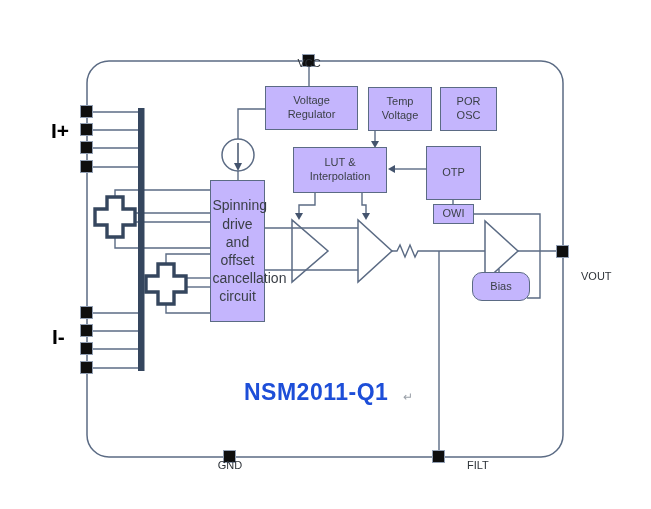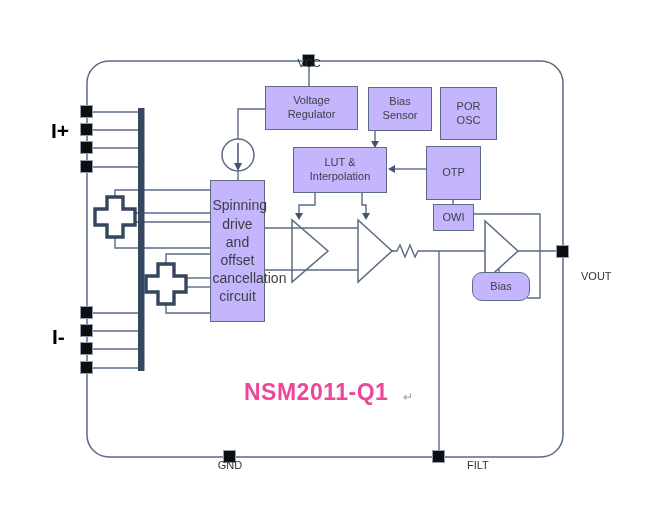--- a/index.html
+++ b/index.html
@@ -8,21 +8,21 @@
   #wires{position:absolute;left:0;top:0;}
   .box{position:absolute;box-sizing:border-box;border:1.4px solid #5b6b84;background:#c4b5fd;
        display:flex;align-items:center;justify-content:center;text-align:center;
        color:#3a3f46;font-size:11px;line-height:1.25;}
   .box .inner{display:block;}
   .pin{position:absolute;width:13px;height:13px;background:#0e0e0e;border:1px solid #93a0b4;
        box-sizing:border-box;}
   .lbl{position:absolute;color:#2d3238;font-size:11px;white-space:nowrap;margin-top:25px;}
   .lbl.center{text-align:center;}
   .biglbl{position:absolute;color:#000;font-weight:bold;font-size:21px;white-space:nowrap;}
-  #title{position:absolute;left:244px;top:379px;color:#ec4899;font-weight:bold;font-size:23px;
+  #title{position:absolute;left:244px;top:379px;color:#1d4ed8;font-weight:bold;font-size:23px;
          letter-spacing:0.5px;white-space:nowrap;}
   #retmark{position:absolute;left:403px;top:390px;color:#9aa0a8;font-size:12px;}
 </style>
 </head>
 <body>
 
 <div id="canvas">
 
   <svg id="wires" width="651" height="509" viewBox="0 0 651 509">
 
@@ -97,36 +97,36 @@
       <polygon points="295,213 303,213 299,220"></polygon>
       <polygon points="362,213 370,213 366,220"></polygon>
     </g>
   </svg>
 
   <div class="box" style="left:265px;top:86px;width:93px;height:44px;">
     <span class="inner" style="width:62px;">Voltage Regulator</span>
   </div>
 
   <div class="box" style="left:368px;top:87px;width:64px;height:44px;">
-    <span class="inner" style="width:46px;">Bias Sensor</span>
+    <span class="inner" style="width:46px;">Temp Voltage</span>
   </div>
 
-  <div class="box" style="left:440px;top:87px;width:57px;height:53px;">
+  <div class="box" style="left:440px;top:87px;width:57px;height:44px;">
     <span class="inner" style="width:30px;">POR OSC</span>
   </div>
 
   <div class="box" style="left:293px;top:147px;width:94px;height:46px;">
     <span class="inner" style="width:70px;">LUT &amp; Interpolation</span>
   </div>
 
   <div class="box" style="left:426px;top:146px;width:55px;height:54px;">
     <span class="inner">OTP</span>
   </div>
 
-  <div class="box" style="left:433px;top:204px;width:41px;height:27px;">
+  <div class="box" style="left:433px;top:204px;width:41px;height:20px;">
     <span class="inner">OWI</span>
   </div>
 
   <div class="box" style="left:472px;top:272px;width:58px;height:29px;border-radius:10px;">
     <span class="inner">Bias</span>
   </div>
 
   <div class="box" style="left:210px;top:180px;width:55px;height:142px;font-size:14px;line-height:1.3;">
     <span class="inner" style="width:50px;">Spinning drive and offset cancellation circuit</span>
   </div>

